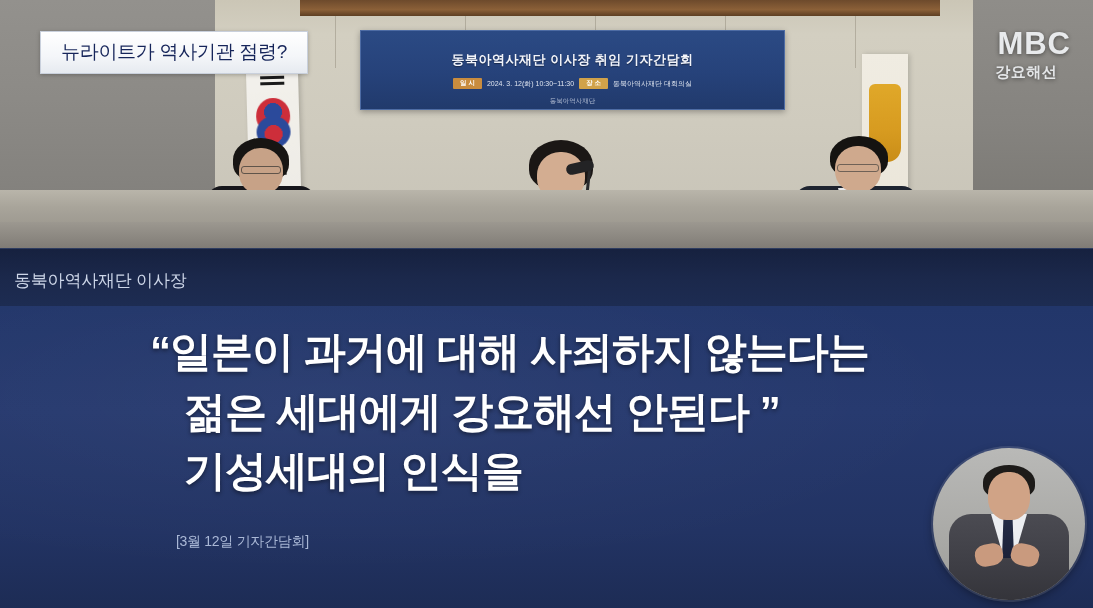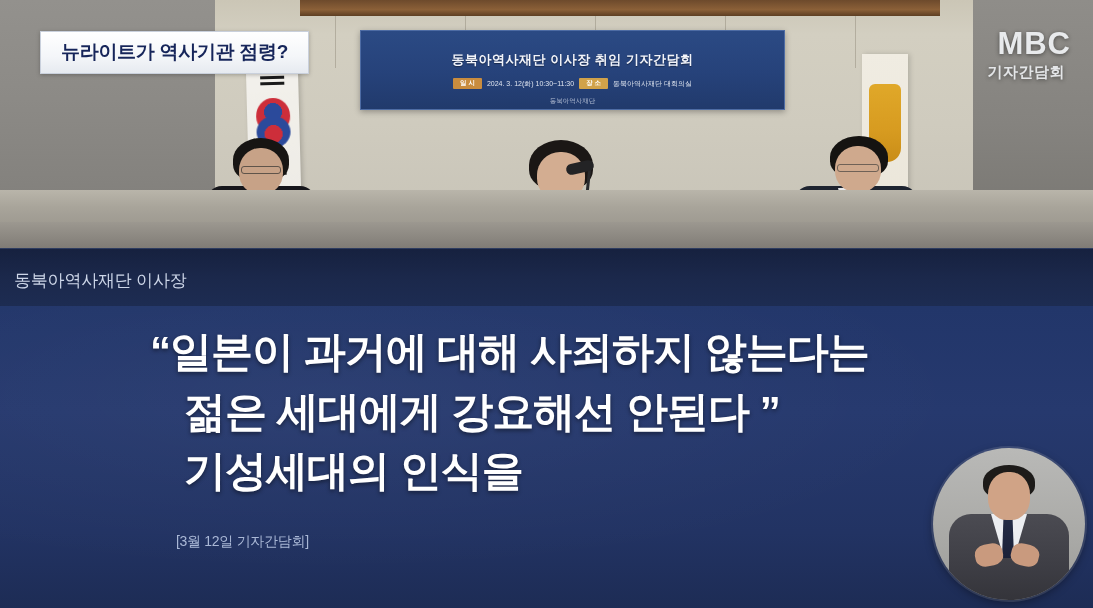--- a/index.html
+++ b/index.html
@@ -189,21 +189,21 @@
 
   
   .headline {
     position:absolute; left:40px; top:31px;
     padding:7px 20px 8px 20px;
     background:linear-gradient(180deg,#ffffff 0%,#f4f6f9 60%,#e6eaf0 100%);
     border:1px solid #c9d0dc;
     box-shadow:0 1px 4px rgba(0,0,0,.25);
   }
   .headline span {
-    font-size:19px; font-weight:bold; color:#16255a; letter-spacing:-.3px;
+    font-size:19px; font-weight:normal; color:#16255a; letter-spacing:-.3px;
   }
 
   
   .mbc {
     position:absolute; right:22px; top:28px; text-align:center;
     filter:drop-shadow(0 1px 2px rgba(0,0,0,.45));
   }
   .mbc .mbc-main {
     font-size:31px; font-weight:bold; color:#e8eaec; letter-spacing:1px; line-height:1;margin-left:16px;
   }
@@ -360,21 +360,21 @@
 
     <div class="desk"></div>
     <div class="desk-front"></div>
 
     <div class="headline">
       <span>뉴라이트가 역사기관 점령?</span>
     </div>
 
     <div class="mbc">
       <div class="mbc-main">MBC</div>
-      <div class="mbc-sub">기자간담회</div>
+      <div class="mbc-sub">강요해선</div>
     </div>
   </div>
 
   <div class="name-bar">
     <div class="nb-title">동북아역사재단 이사장</div>
   </div>
 
   <div class="quote-panel">
     <div class="quote-lines">
       <div class="q-line l1"><span class="qmark">“</span><span>일본이 과거에 대해 사죄하지 않는다는</span></div>

